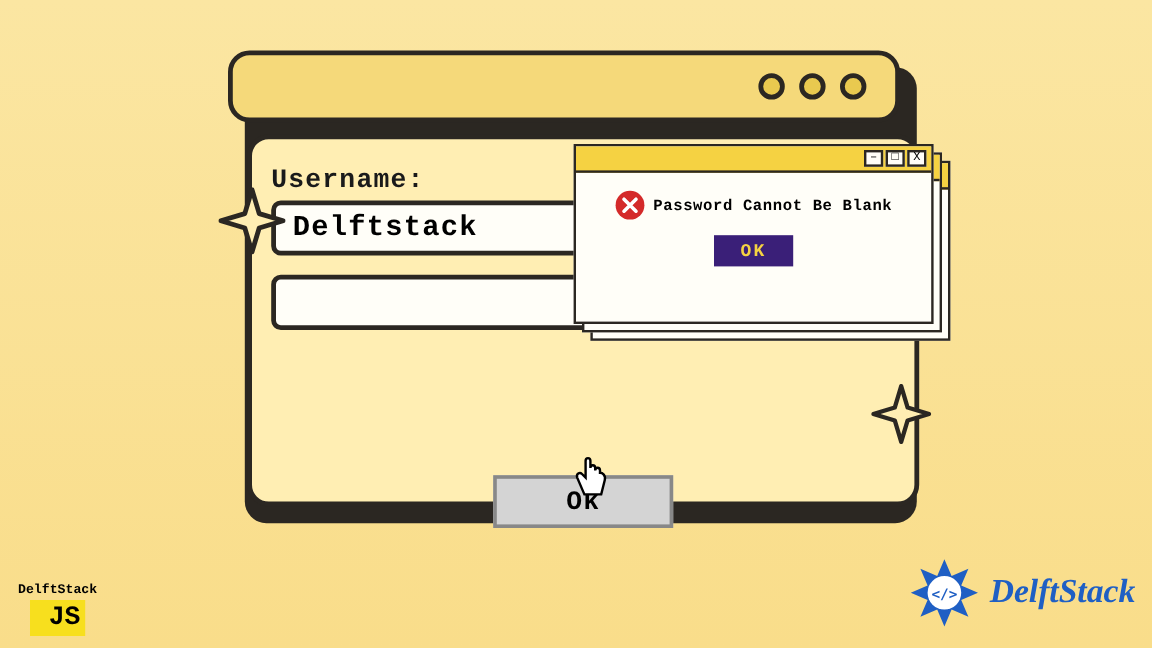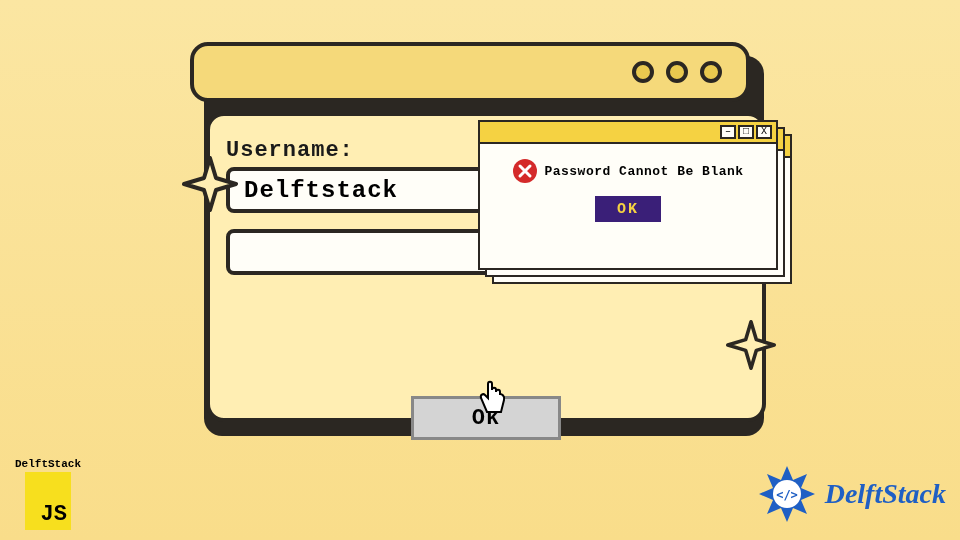--- a/index.html
+++ b/index.html
@@ -58,21 +58,21 @@
 }
 .popup-tb-btn { width: 16px; height: 14px; border: 2px solid #2b2722; background: #fffef8; display: flex; align-items: center; justify-content: center; font-size: 10px; line-height: 1; }
 .popup-content { padding: 14px 8px; display: flex; flex-direction: column; align-items: center; }
 .popup-row { display: flex; align-items: center; gap: 6px; margin-bottom: 12px; }
 .x-icon { width: 26px; height: 26px; }
 .popup-msg { font-size: 13px; font-weight: 600; letter-spacing: 0.5px; }
 .popup-ok { width: 66px; height: 26px; background: #3a1f78; color: #f5d242; border: none; font-family: inherit; font-size: 15px; font-weight: 700; letter-spacing: 2px; cursor: pointer; }
 .cursor-hand { position: absolute; left: 476px; top: 380px; width: 34px; height: 38px; }
 .js-badge { position: absolute; left: 10px; bottom: 10px; width: 76px; }
 .js-label { font-size: 11px; font-weight: 700; color: #000; text-align: center; }
-.js-square { width: 46px; height: 58px; background: #f7df1e; display: flex; align-items: flex-end; justify-content: flex-end; padding: 3px 4px; font-size: 22px; font-weight: 800; color: #000; margin: 2px auto 0; }
+.js-square { width: 46px; height: 30px; background: #f7df1e; display: flex; align-items: flex-end; justify-content: flex-end; padding: 3px 4px; font-size: 22px; font-weight: 800; color: #000; margin: 2px auto 0; }
 .delft-brand { position: absolute; right: 14px; bottom: 14px; display: flex; align-items: center; gap: 6px; }
 .delft-logo { width: 64px; height: 64px; }
 .delft-text { font-family: Georgia, serif; font-size: 28px; font-style: italic; font-weight: 700; color: #1f5fc4; }
 </style>
 </head>
 <body>
 
 <div class="window-frame">
   <div class="window-shadow"></div>
   <div class="window-titlebar">

